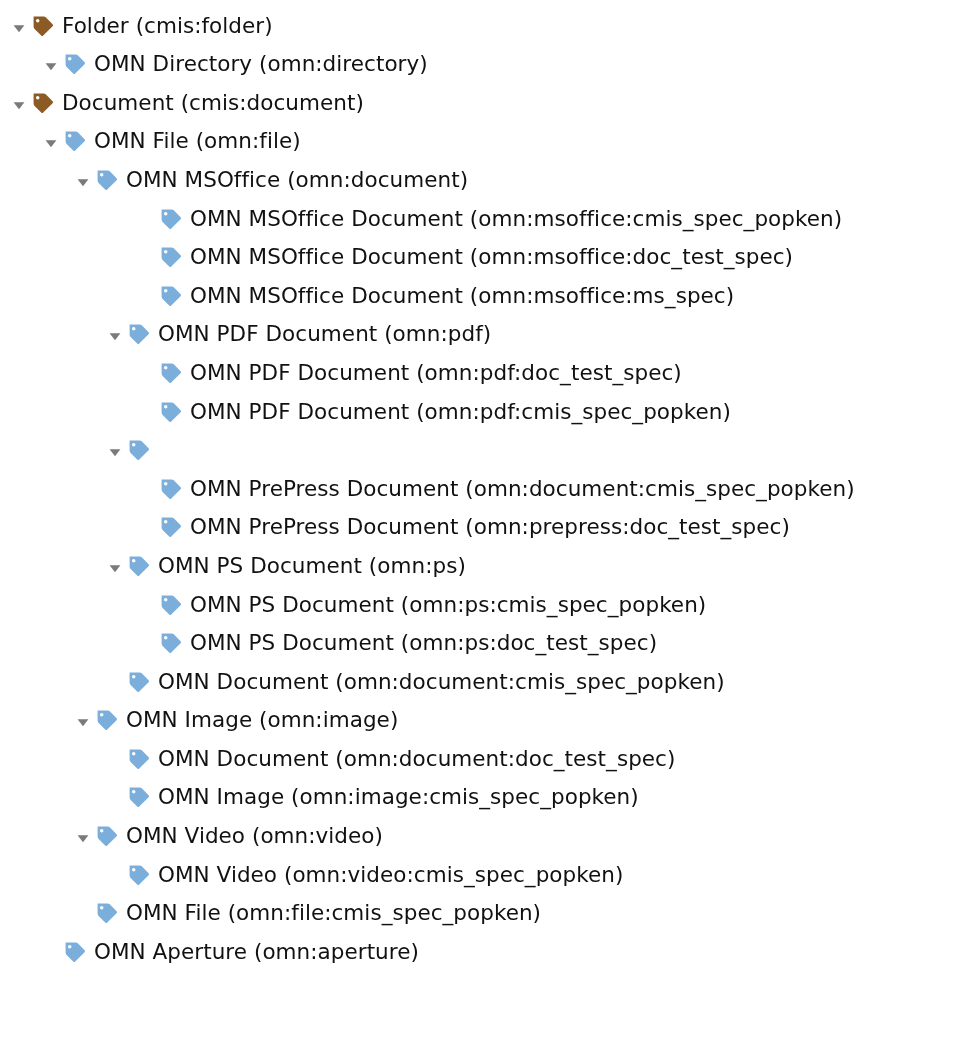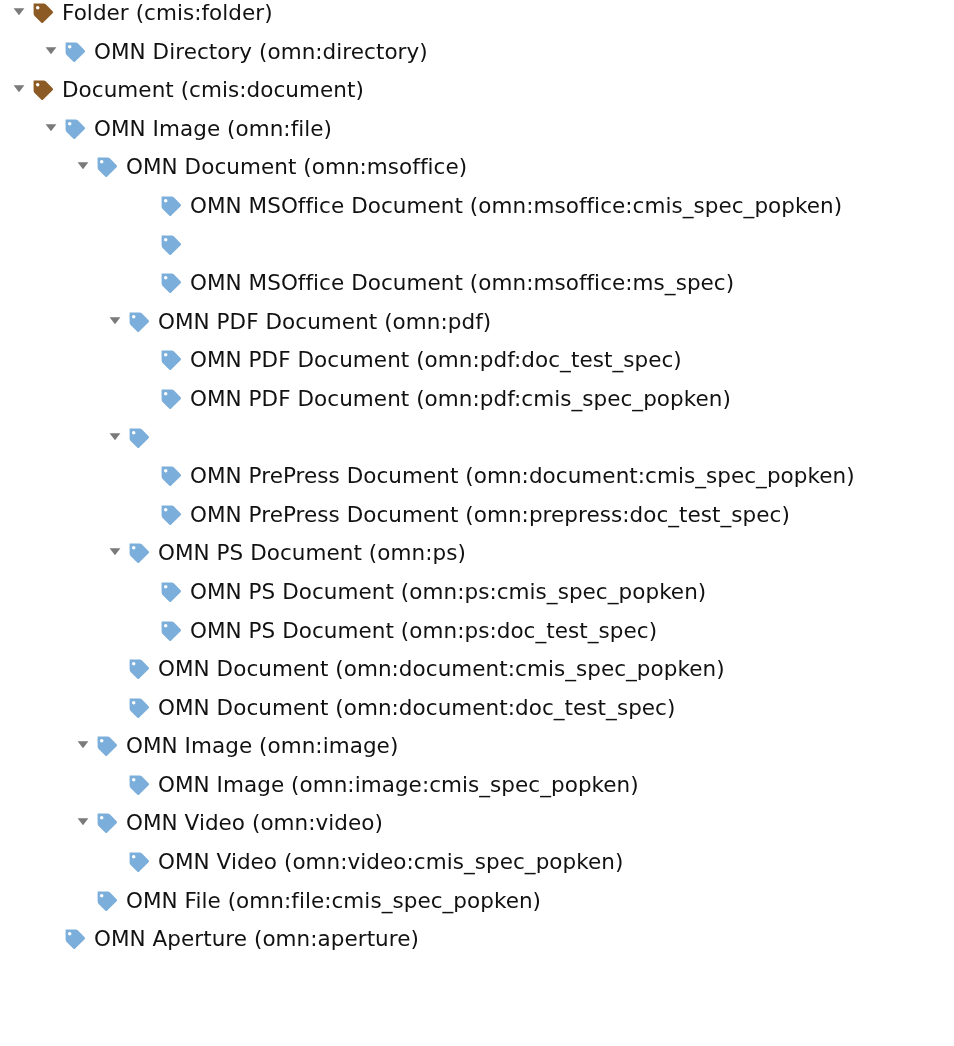--- a/index.html
+++ b/index.html
@@ -15,21 +15,21 @@
     -webkit-font-smoothing: antialiased;
   }
   #tree {
     position: relative;
     width: 954px;
     height: 1046px;
     overflow: hidden;
   }
   .tree-row {
     display: flex;
-    align-items: flex-start;
+    align-items: flex-end;
     height: 38.6px;
     box-sizing: border-box;
     white-space: nowrap;
   }
   
   .indent {
     flex: 0 0 auto;
     height: 1px;
   }
   
@@ -118,36 +118,36 @@
         <svg width="14" height="14" viewBox="0 0 14 14" aria-hidden="true">
           <path d="M1.6 4.2 L12.4 4.2 L7 11.2 Z" fill="#7A7A7A"></path>
         </svg>
       </span>
       <span class="tag-icon">
         <svg width="24" height="24" viewBox="0 0 24 24" aria-hidden="true">
           <path d="M2.6 2.6 L12.6 2.6 Q14.0 2.6 15.0 3.6 L21.6 10.2 Q22.6 11.2 21.6 12.2 L12.2 21.6 Q11.2 22.6 10.2 21.6 L3.6 15.0 Q2.6 14.0 2.6 12.6 Z" fill="#7BAEDB"></path>
           <circle cx="6.7" cy="6.7" r="1.75" fill="#ffffff"></circle>
         </svg>
       </span>
-      <span class="row-label">OMN Image (omn:file)</span>
+      <span class="row-label">OMN File (omn:file)</span>
     </div>
     <div class="tree-row">
       <span class="indent" style="width: 72px;"></span>
       <span class="twisty">
         <svg width="14" height="14" viewBox="0 0 14 14" aria-hidden="true">
           <path d="M1.6 4.2 L12.4 4.2 L7 11.2 Z" fill="#7A7A7A"></path>
         </svg>
       </span>
       <span class="tag-icon">
         <svg width="24" height="24" viewBox="0 0 24 24" aria-hidden="true">
           <path d="M2.6 2.6 L12.6 2.6 Q14.0 2.6 15.0 3.6 L21.6 10.2 Q22.6 11.2 21.6 12.2 L12.2 21.6 Q11.2 22.6 10.2 21.6 L3.6 15.0 Q2.6 14.0 2.6 12.6 Z" fill="#7BAEDB"></path>
           <circle cx="6.7" cy="6.7" r="1.75" fill="#ffffff"></circle>
         </svg>
       </span>
-      <span class="row-label">OMN Document (omn:msoffice)</span>
+      <span class="row-label">OMN MSOffice (omn:document)</span>
     </div>
     <div class="tree-row">
       <span class="indent" style="width: 136px;"></span>
       <span class="twisty empty">
         <svg width="14" height="14" viewBox="0 0 14 14" aria-hidden="true">
           <path d="M1.6 4.2 L12.4 4.2 L7 11.2 Z" fill="#7A7A7A"></path>
         </svg>
       </span>
       <span class="tag-icon">
         <svg width="24" height="24" viewBox="0 0 24 24" aria-hidden="true">
@@ -163,20 +163,21 @@
         <svg width="14" height="14" viewBox="0 0 14 14" aria-hidden="true">
           <path d="M1.6 4.2 L12.4 4.2 L7 11.2 Z" fill="#7A7A7A"></path>
         </svg>
       </span>
       <span class="tag-icon">
         <svg width="24" height="24" viewBox="0 0 24 24" aria-hidden="true">
           <path d="M2.6 2.6 L12.6 2.6 Q14.0 2.6 15.0 3.6 L21.6 10.2 Q22.6 11.2 21.6 12.2 L12.2 21.6 Q11.2 22.6 10.2 21.6 L3.6 15.0 Q2.6 14.0 2.6 12.6 Z" fill="#7BAEDB"></path>
           <circle cx="6.7" cy="6.7" r="1.75" fill="#ffffff"></circle>
         </svg>
       </span>
+      <span class="row-label">OMN MSOffice Document (omn:msoffice:doc_test_spec)</span>
     </div>
     <div class="tree-row">
       <span class="indent" style="width: 136px;"></span>
       <span class="twisty empty">
         <svg width="14" height="14" viewBox="0 0 14 14" aria-hidden="true">
           <path d="M1.6 4.2 L12.4 4.2 L7 11.2 Z" fill="#7A7A7A"></path>
         </svg>
       </span>
       <span class="tag-icon">
         <svg width="24" height="24" viewBox="0 0 24 24" aria-hidden="true">
@@ -329,48 +330,48 @@
       </span>
       <span class="tag-icon">
         <svg width="24" height="24" viewBox="0 0 24 24" aria-hidden="true">
           <path d="M2.6 2.6 L12.6 2.6 Q14.0 2.6 15.0 3.6 L21.6 10.2 Q22.6 11.2 21.6 12.2 L12.2 21.6 Q11.2 22.6 10.2 21.6 L3.6 15.0 Q2.6 14.0 2.6 12.6 Z" fill="#7BAEDB"></path>
           <circle cx="6.7" cy="6.7" r="1.75" fill="#ffffff"></circle>
         </svg>
       </span>
       <span class="row-label">OMN Document (omn:document:cmis_spec_popken)</span>
     </div>
     <div class="tree-row">
+      <span class="indent" style="width: 72px;"></span>
+      <span class="twisty">
+        <svg width="14" height="14" viewBox="0 0 14 14" aria-hidden="true">
+          <path d="M1.6 4.2 L12.4 4.2 L7 11.2 Z" fill="#7A7A7A"></path>
+        </svg>
+      </span>
+      <span class="tag-icon">
+        <svg width="24" height="24" viewBox="0 0 24 24" aria-hidden="true">
+          <path d="M2.6 2.6 L12.6 2.6 Q14.0 2.6 15.0 3.6 L21.6 10.2 Q22.6 11.2 21.6 12.2 L12.2 21.6 Q11.2 22.6 10.2 21.6 L3.6 15.0 Q2.6 14.0 2.6 12.6 Z" fill="#7BAEDB"></path>
+          <circle cx="6.7" cy="6.7" r="1.75" fill="#ffffff"></circle>
+        </svg>
+      </span>
+      <span class="row-label">OMN Image (omn:image)</span>
+    </div>
+    <div class="tree-row">
       <span class="indent" style="width: 104px;"></span>
       <span class="twisty empty">
         <svg width="14" height="14" viewBox="0 0 14 14" aria-hidden="true">
           <path d="M1.6 4.2 L12.4 4.2 L7 11.2 Z" fill="#7A7A7A"></path>
         </svg>
       </span>
       <span class="tag-icon">
         <svg width="24" height="24" viewBox="0 0 24 24" aria-hidden="true">
           <path d="M2.6 2.6 L12.6 2.6 Q14.0 2.6 15.0 3.6 L21.6 10.2 Q22.6 11.2 21.6 12.2 L12.2 21.6 Q11.2 22.6 10.2 21.6 L3.6 15.0 Q2.6 14.0 2.6 12.6 Z" fill="#7BAEDB"></path>
           <circle cx="6.7" cy="6.7" r="1.75" fill="#ffffff"></circle>
         </svg>
       </span>
       <span class="row-label">OMN Document (omn:document:doc_test_spec)</span>
-    </div>
-    <div class="tree-row">
-      <span class="indent" style="width: 72px;"></span>
-      <span class="twisty">
-        <svg width="14" height="14" viewBox="0 0 14 14" aria-hidden="true">
-          <path d="M1.6 4.2 L12.4 4.2 L7 11.2 Z" fill="#7A7A7A"></path>
-        </svg>
-      </span>
-      <span class="tag-icon">
-        <svg width="24" height="24" viewBox="0 0 24 24" aria-hidden="true">
-          <path d="M2.6 2.6 L12.6 2.6 Q14.0 2.6 15.0 3.6 L21.6 10.2 Q22.6 11.2 21.6 12.2 L12.2 21.6 Q11.2 22.6 10.2 21.6 L3.6 15.0 Q2.6 14.0 2.6 12.6 Z" fill="#7BAEDB"></path>
-          <circle cx="6.7" cy="6.7" r="1.75" fill="#ffffff"></circle>
-        </svg>
-      </span>
-      <span class="row-label">OMN Image (omn:image)</span>
     </div>
     <div class="tree-row">
       <span class="indent" style="width: 104px;"></span>
       <span class="twisty empty">
         <svg width="14" height="14" viewBox="0 0 14 14" aria-hidden="true">
           <path d="M1.6 4.2 L12.4 4.2 L7 11.2 Z" fill="#7A7A7A"></path>
         </svg>
       </span>
       <span class="tag-icon">
         <svg width="24" height="24" viewBox="0 0 24 24" aria-hidden="true">

